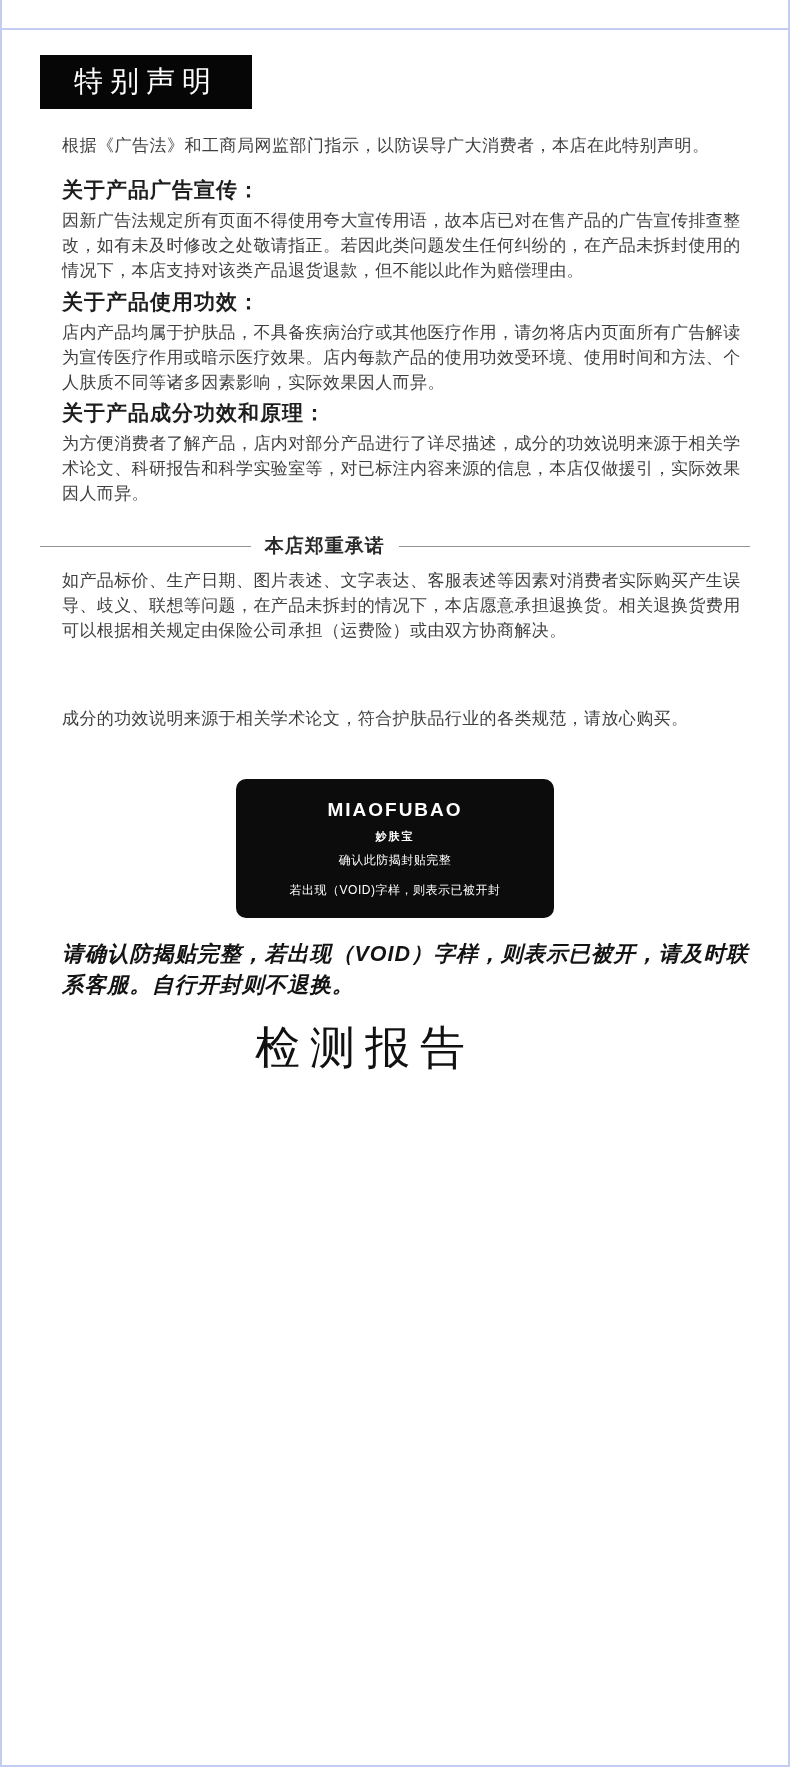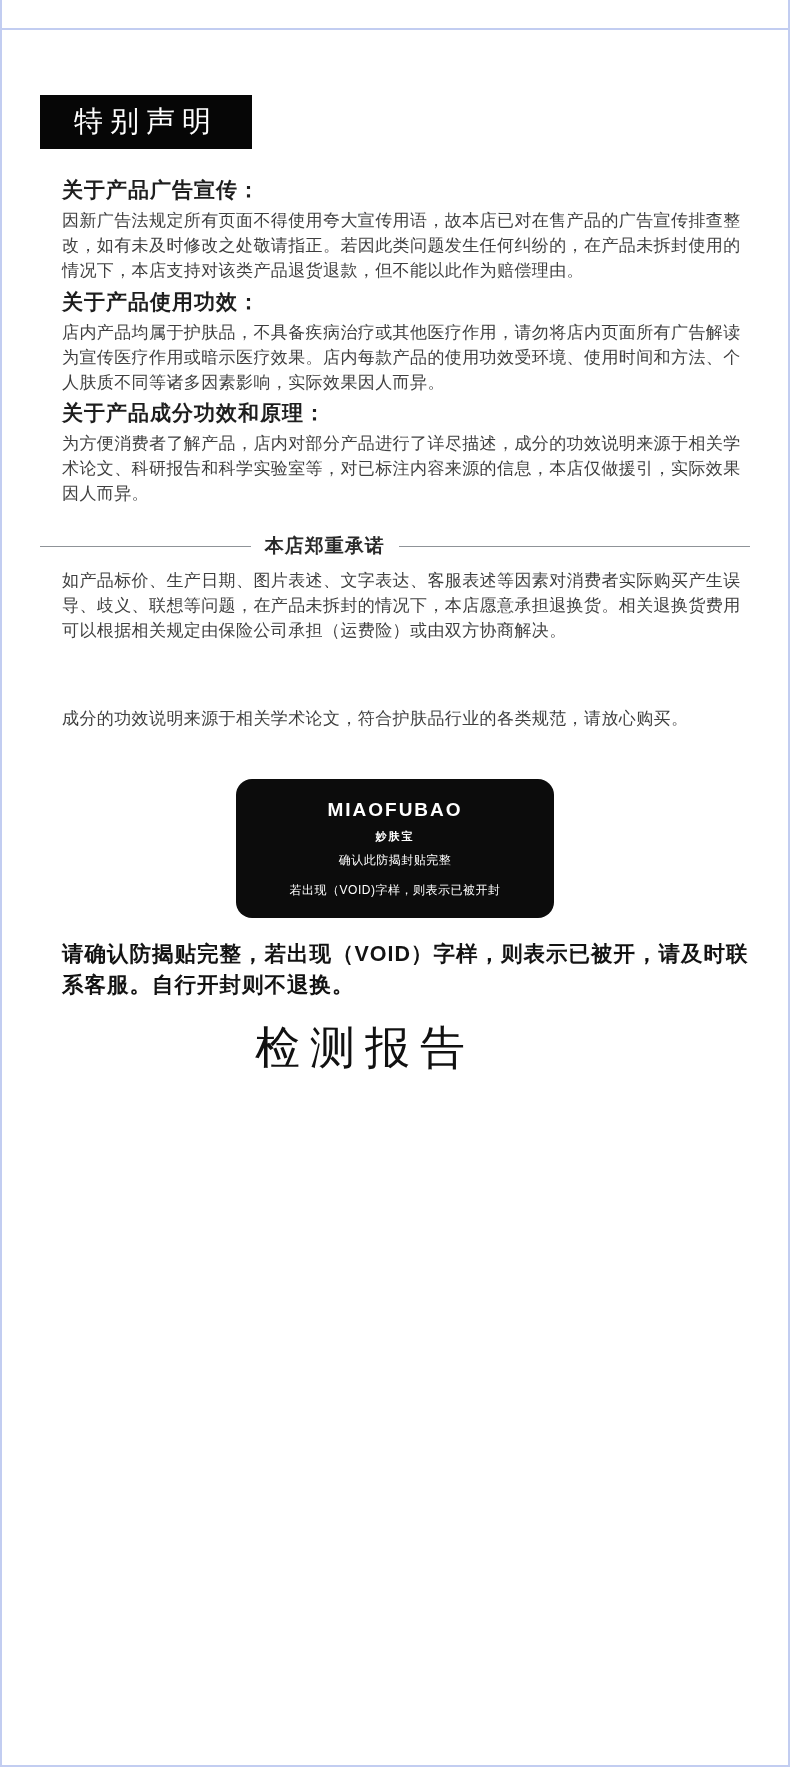--- a/index.html
+++ b/index.html
@@ -5,59 +5,60 @@
   html,body{margin:0;padding:0;background:#fff;}
   body{font-family:"Liberation Sans","DejaVu Sans",sans-serif;}
   .page{position:relative;width:790px;height:1767px;background:#ffffff;overflow:hidden;}
   .frame{position:absolute;background:#c2cdf1;}
   .frame.left{left:0;top:0;bottom:0;width:2px;}
   .frame.right{right:0;top:0;bottom:0;width:2px;}
   .frame.top{left:0;right:0;top:28px;height:2px;}
   .frame.bottom{left:0;right:0;bottom:0;height:2px;}
 
   .badge{position:absolute;left:40px;top:55px;width:212px;height:54px;background:#060606;color:#fff;
-         font-size:29px;letter-spacing:7px;display:flex;align-items:center;justify-content:center;margin-top:40px;}
+         font-size:29px;letter-spacing:7px;display:flex;align-items:center;justify-content:center;}
   .intro{position:absolute;left:62px;top:133px;width:690px;font-size:17px;line-height:25px;color:#3f3f3f;letter-spacing:.5px;}
   .sec-h{position:absolute;left:62px;font-size:21px;font-weight:700;color:#1e1e1e;letter-spacing:1px;}
   .sec-p{position:absolute;left:62px;width:688px;font-size:17px;line-height:25px;color:#3f3f3f;letter-spacing:.4px;}
   .h1{top:176px;} .p1{top:208px;}
   .h2{top:288px;} .p2{top:320px;}
   .h3{top:399px;} .p3{top:431px;}
 
   .divider{position:absolute;left:40px;top:533px;width:710px;display:flex;align-items:center;gap:14px;}
   .divider::before{content:"";flex:.6;height:1px;background:#8f9398;}
   .divider::after{content:"";flex:1;height:1px;background:#8f9398;}
   .divider .dlabel{font-size:19px;font-weight:700;color:#2a2a2a;letter-spacing:1px;text-align:right;}
 
   .pp1{top:568px;} .pp2{top:633px;} .pp3{top:706px;}
 
-  .seal-card{position:absolute;left:236px;top:779px;width:318px;height:139px;background:#0c0c0c;border-radius:16px;
+  .seal-card{position:absolute;left:236px;top:779px;width:318px;height:139px;background:#0c0c0c;border-radius:10px;
              color:#fff;display:flex;flex-direction:column;align-items:center;justify-content:center;}
   .seal-brand{font-size:19px;font-weight:800;letter-spacing:2px;}
   .seal-brand-cn{font-size:11px;font-weight:700;margin-top:8px;letter-spacing:2px;}
   .seal-line{font-size:12px;margin-top:8px;letter-spacing:.5px;}
   .seal-line+.seal-line{margin-top:13px;}
 
-  .notice{position:absolute;left:62px;top:939px;width:694px;font-size:21.5px;font-weight:700;line-height:31px;color:#131313;letter-spacing:1px;}
+  .notice{position:absolute;left:62px;top:939px;width:694px;font-size:21.5px;font-weight:700;line-height:31px;color:#131313;letter-spacing:1px;font-style:italic;}
 
   .report-title{position:absolute;left:0;right:60px;top:1018px;text-align:center;font-size:45px;font-weight:400;letter-spacing:10px;color:#111;}
 
   .certs{position:absolute;left:0;top:1000px;width:790px;height:767px;overflow:hidden;}
 </style>
 </head>
 <body>
 
 <div class="page">
   <div class="frame left"></div>
   <div class="frame right"></div>
   <div class="frame top"></div>
   <div class="frame bottom"></div>
 
   <div class="badge">特别声明</div>
 
+  <div class="intro">根据《广告法》和工商局网监部门指示，以防误导广大消费者，本店在此特别声明。</div>
 
   <div class="sec-h h1">关于产品广告宣传：</div>
   <div class="sec-p p1">因新广告法规定所有页面不得使用夸大宣传用语，故本店已对在售产品的广告宣传排查整改，如有未及时修改之处敬请指正。若因此类问题发生任何纠纷的，在产品未拆封使用的情况下，本店支持对该类产品退货退款，但不能以此作为赔偿理由。</div>
 
   <div class="sec-h h2">关于产品使用功效：</div>
   <div class="sec-p p2">店内产品均属于护肤品，不具备疾病治疗或其他医疗作用，请勿将店内页面所有广告解读为宣传医疗作用或暗示医疗效果。店内每款产品的使用功效受环境、使用时间和方法、个人肤质不同等诸多因素影响，实际效果因人而异。</div>
 
   <div class="sec-h h3">关于产品成分功效和原理：</div>
   <div class="sec-p p3">为方便消费者了解产品，店内对部分产品进行了详尽描述，成分的功效说明来源于相关学术论文、科研报告和科学实验室等，对已标注内容来源的信息，本店仅做援引，实际效果因人而异。</div>
 

